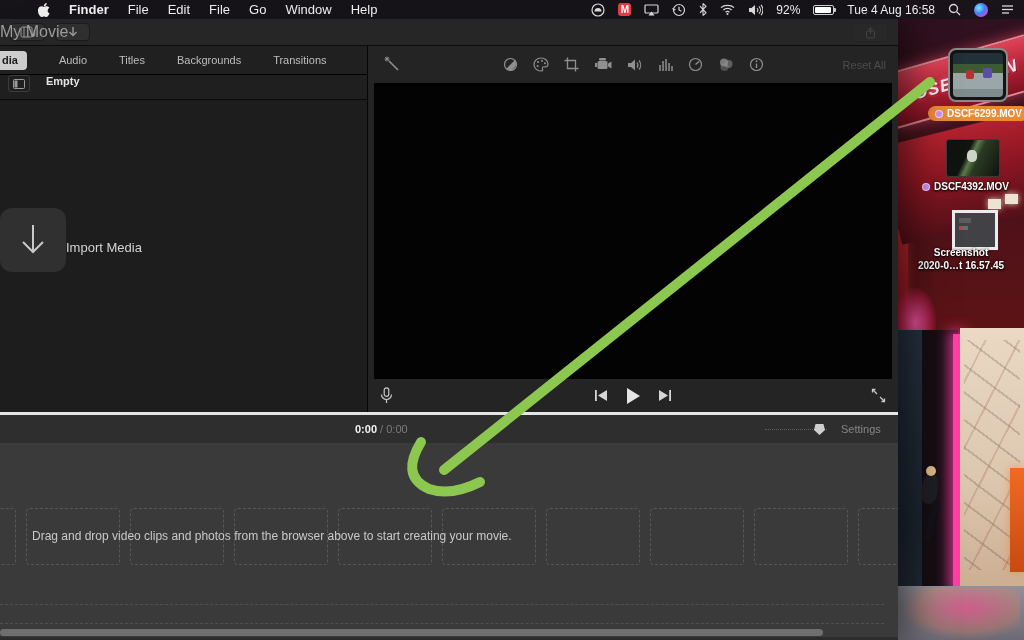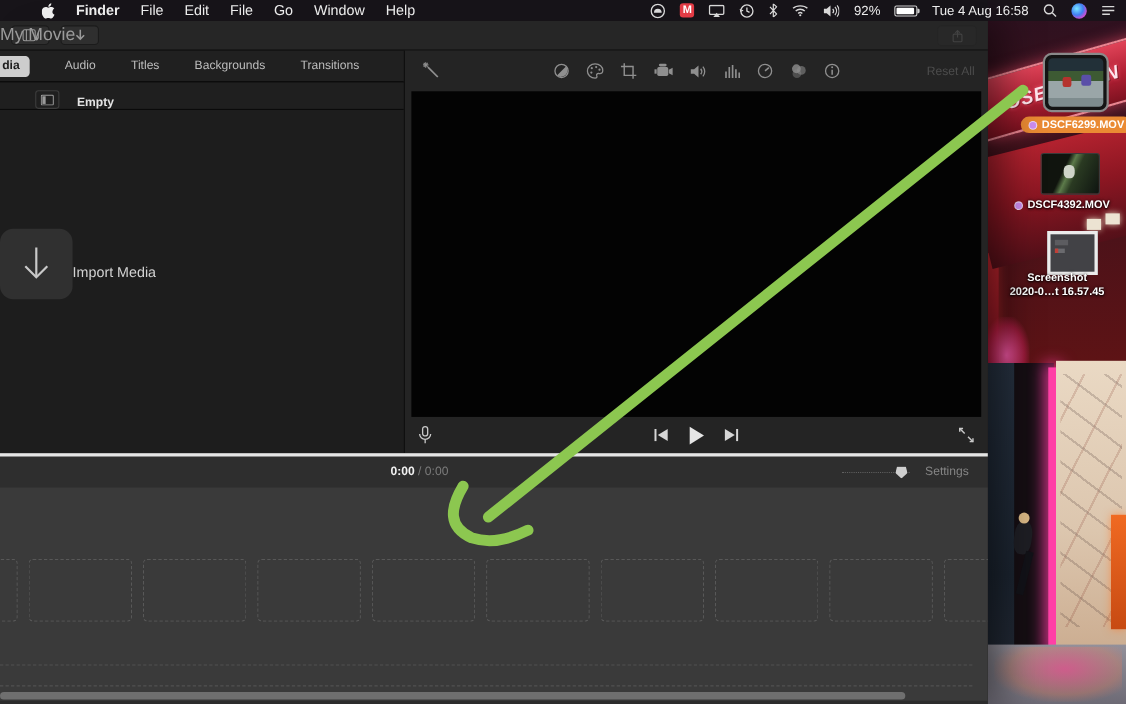--- a/index.html
+++ b/index.html
@@ -71,21 +71,21 @@
   .tb-btn { width:35px; height:18px; margin-left:10px; background:#2f2f2f; border:1px solid #1b1b1b; border-radius:4px; display:flex; align-items:center; justify-content:center; color:#9a9a9a; }
   .tb-btn svg { display:block; }
   .win-title { position:absolute; left:0; right:0; text-align:left; color:#9b9b9b; font-size:16px; pointer-events:none; }
   .tb-share { position:absolute; right:10px; top:4px; width:36px; height:19px; background:#2b2b2b; border:1px solid #242424; border-radius:4px; display:flex; align-items:center; justify-content:center; opacity:.55; color:#565656; }
 
   .content-row { display:flex; height:366px; }
   .browser { width:368px; background:#1e1e1e; border-right:1px solid #060606; display:flex; flex-direction:column; }
   .tab-bar { height:29px; background:#202020; border-bottom:1px solid #000; display:flex; align-items:center; gap:32px; overflow:hidden; }
   .tab-pill { margin-left:-16px; height:19px; background:#cdcdcd; color:#1c1c1c; border-radius:4px; font-size:11px; font-weight:bold; display:flex; align-items:center; padding:0 9px 0 18px; }
   .tab { font-size:11px; color:#bdbdbd; }
-  .sub-header { height:25px; background:#1f1f1f; border-bottom:1px solid #0a0a0a; display:flex; align-items:flex-end;padding-left:24px; }
+  .sub-header { height:25px; background:#1f1f1f; border-bottom:1px solid #0a0a0a; display:flex; align-items:flex-start; }
   .sb-toggle { width:22px; height:17px; margin-left:8px; border:1px solid #3c3c3c; border-radius:3px; display:flex; align-items:center; justify-content:center; color:#9a9a9a; }
   .empty-lbl { margin-left:16px; font-size:11px; font-weight:bold; color:#e3e3e3; }
   .browser-body { position:relative; flex:1; background:#1d1d1d; }
   .import-wrap { position:absolute; left:0; right:0; top:108px; display:flex; flex-direction:row; align-items:center; }
   .import-btn { width:66px; height:64px; background:#303030; border:none; border-radius:12px; display:flex; align-items:center; justify-content:center; color:#c9c9c9; cursor:pointer; }
   .import-lbl { margin-top:14px; font-size:13px; color:#d3d3d3; }
 
   .viewer { position:relative; width:530px; background:#242424; display:flex; flex-direction:column; }
   .viewer-toolbar { position:relative; height:37px; display:flex; align-items:center; color:#8f8f8f; }
   .wand { position:absolute; left:16px; top:10px; }
@@ -348,20 +348,21 @@
         <div class="clip-box"></div>
         <div class="clip-box"></div>
         <div class="clip-box"></div>
         <div class="clip-box"></div>
         <div class="clip-box"></div>
         <div class="clip-box"></div>
         <div class="clip-box"></div>
         <div class="clip-box"></div>
         <div class="clip-box"></div>
       </div>
+      <div class="tl-msg">Drag and drop video clips and photos from the browser above to start creating your movie.</div>
       <div class="dash-line dl1"></div>
       <div class="dash-line dl2"></div>
       <div class="hscroll"></div>
       <div class="tl-edge"></div>
     </div>
   </div>
 
   <div class="menu-bar">
     <div class="menu-left">
       <span class="mb-icon">

